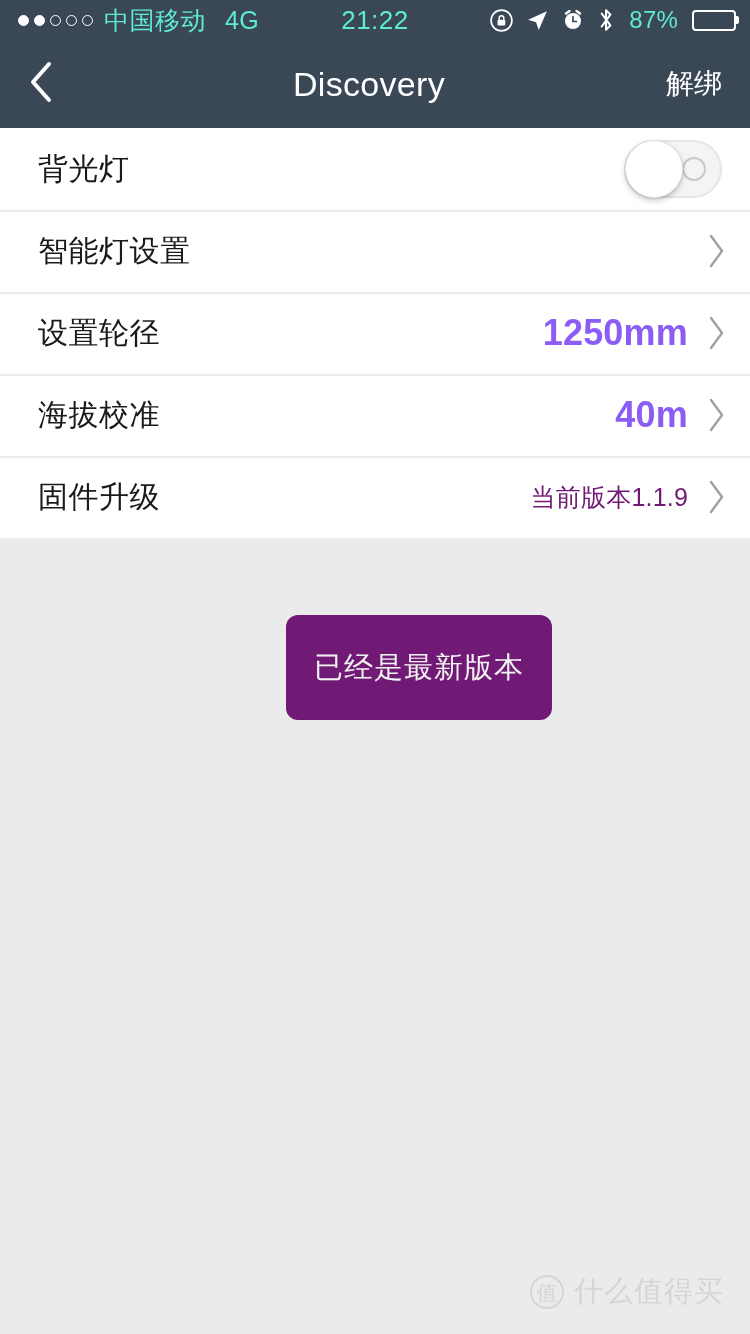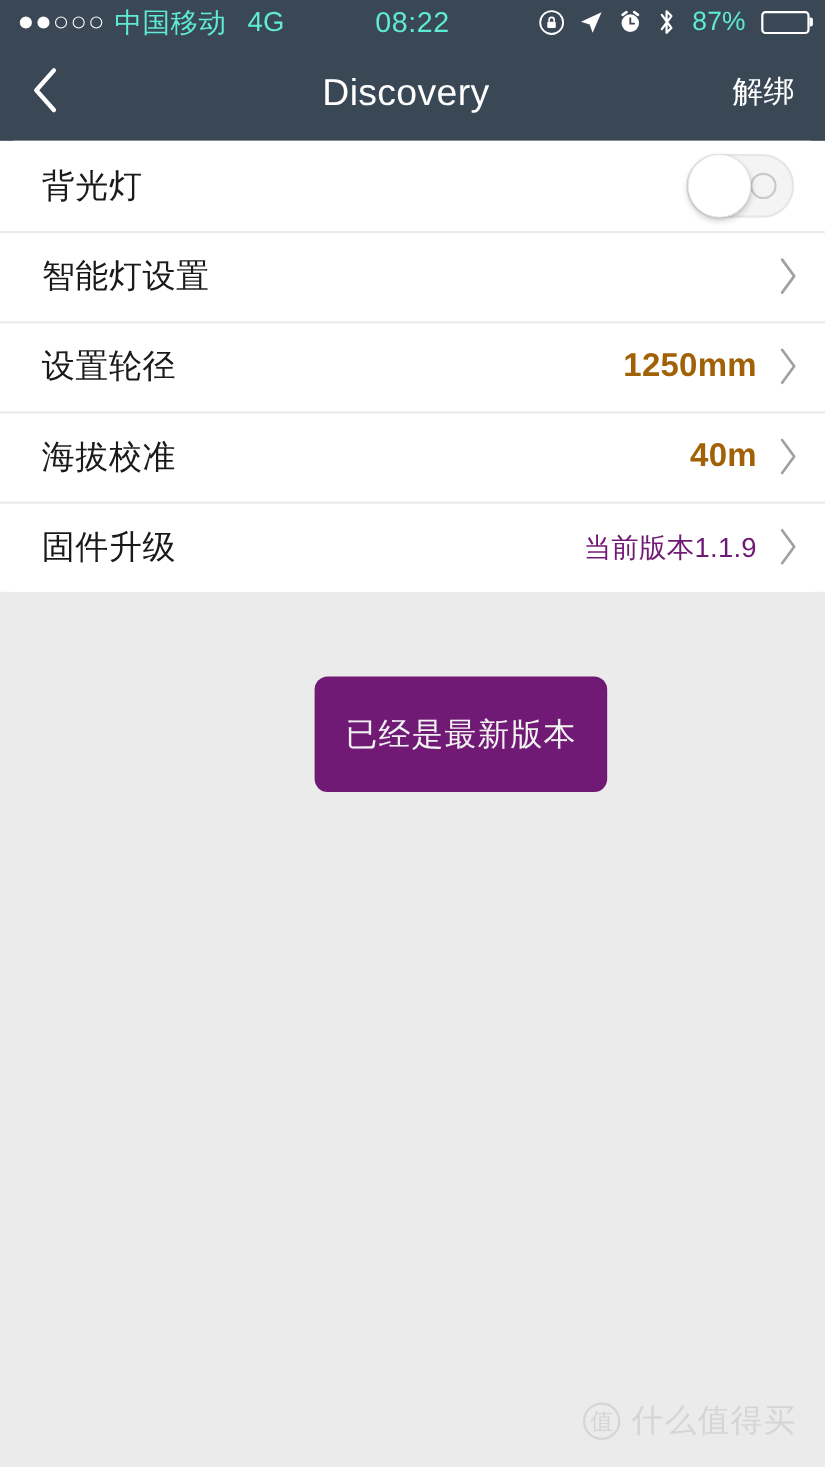--- a/index.html
+++ b/index.html
@@ -163,21 +163,20 @@
   }
 
   .list-row {
     height: 82px;
     display: flex;
     align-items: center;
     padding: 0 24px 0 38px;
     background: #ffffff;
     position: relative;
     cursor: pointer;
-    border-radius: 14px;
   }
 
   .list-row + .list-row::before {
     content: "";
     position: absolute;
     top: 0; left: 0; right: 0;
     height: 2px;
     background: #ebebeb;
   }
 
@@ -188,22 +187,22 @@
     letter-spacing: 0.5px;
   }
 
   .row-right {
     margin-left: auto;
     display: flex;
     align-items: center;
   }
 
   .row-value {
-    font-size: 30px;
-    color: #a16207;
+    font-size: 36px;
+    color: #8b5cf6;
     font-weight: 700;
     letter-spacing: 0.2px;
   }
 
   .row-value.muted {
     color: #701a75;
     font-weight: 400;
     font-size: 25px;
   }
 
@@ -304,21 +303,21 @@
       <span class="dot filled"></span>
       <span class="dot filled"></span>
       <span class="dot hollow"></span>
       <span class="dot hollow"></span>
       <span class="dot hollow"></span>
     </div>
     <span class="carrier-name">中国移动</span>
     <span class="network-type">4G</span>
   </div>
 
-  <div class="status-center">08:22</div>
+  <div class="status-center">21:22</div>
 
   <div class="status-right">
     <span>
       <svg width="25" height="25" viewBox="0 0 24 24">
         <circle cx="12" cy="12" r="10" fill="none" stroke="#ffffff" stroke-width="1.6"></circle>
         <rect x="8.2" y="11.2" width="7.4" height="5.6" rx="1" fill="#ffffff"></rect>
         <path d="M9.8 11.2 v-1.6 a2.2 2.2 0 0 1 4.4 0 v1.6" fill="none" stroke="#ffffff" stroke-width="1.5"></path>
       </svg>
     </span>
     <span>

